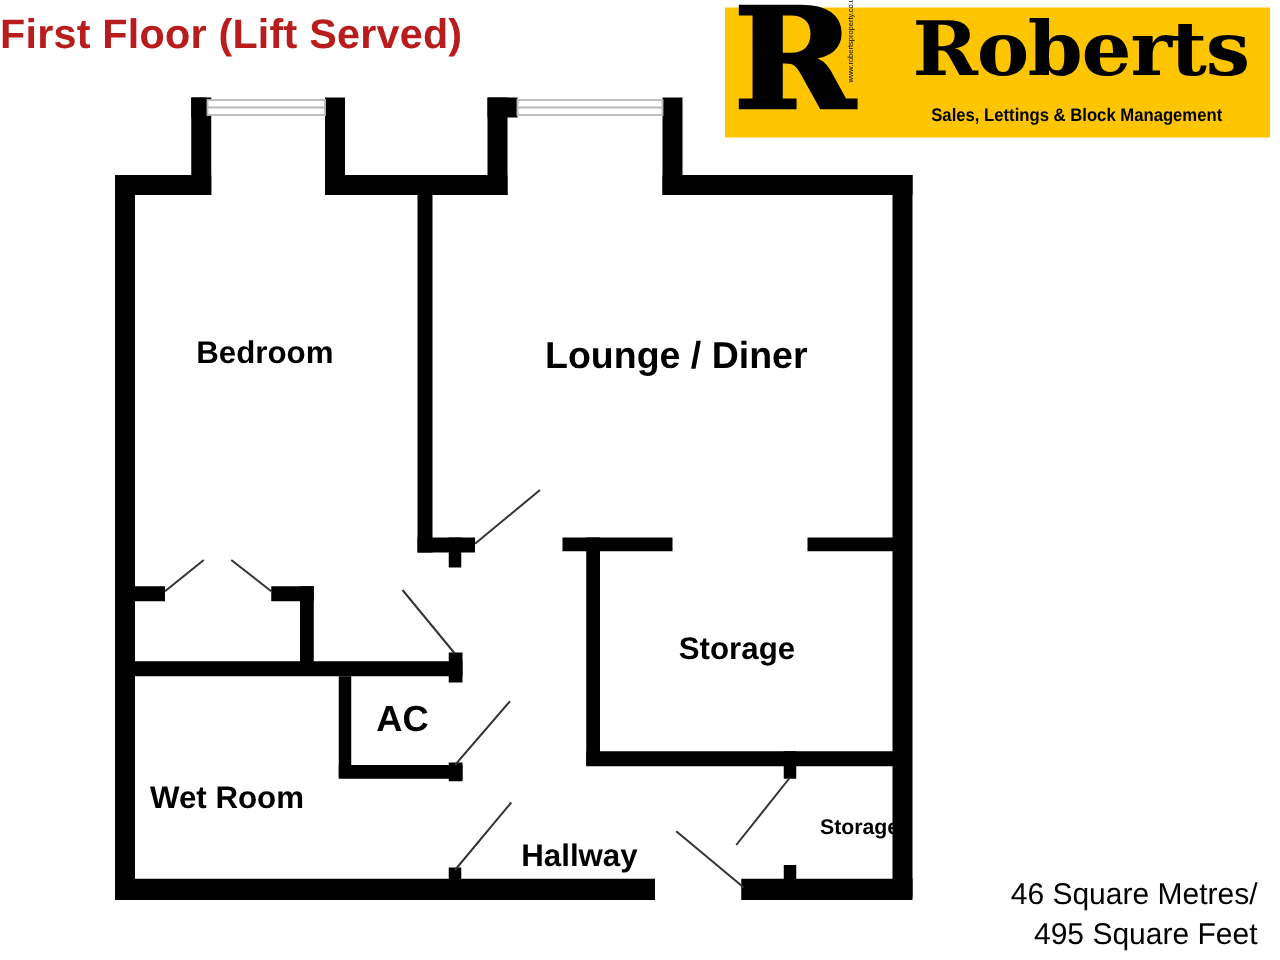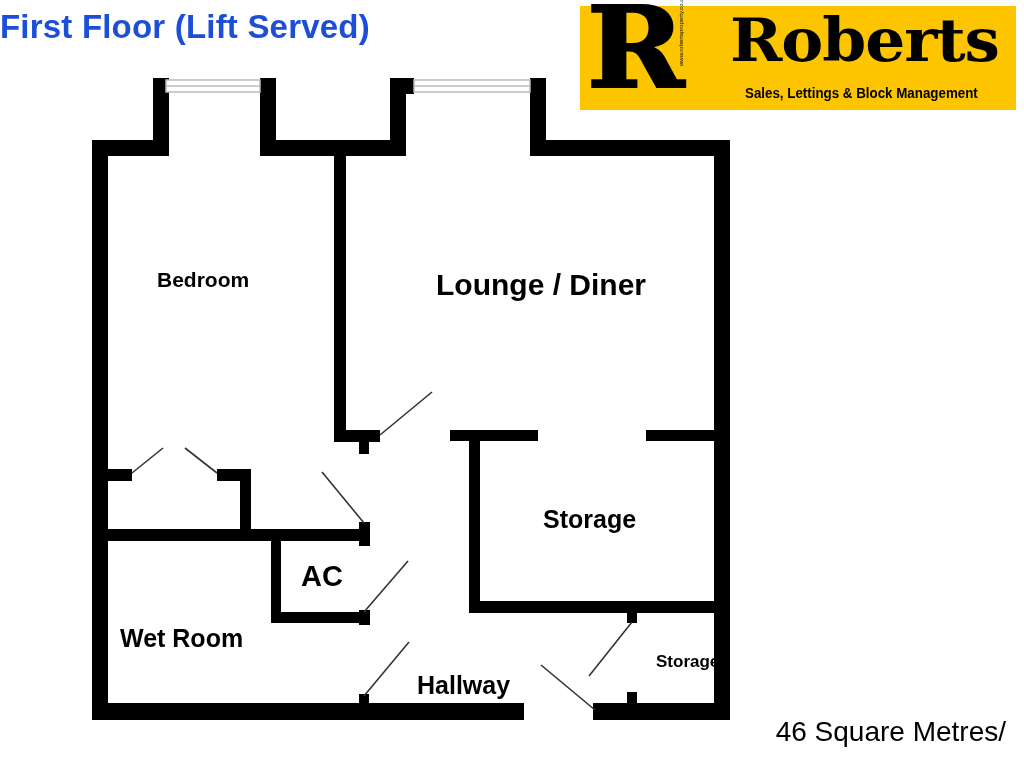--- a/index.html
+++ b/index.html
@@ -1,26 +1,26 @@
 <!DOCTYPE html>
 <html><head>
 <meta charset="utf-8">
 <style>
   html, body { margin: 0; padding: 0; background: #ffffff; }
   body { width: 1024px; height: 768px; position: relative; overflow: hidden; font-family: "Liberation Sans", sans-serif; }
-  .title { position: absolute; left: 0; top: 8px; font-size: 33px; font-weight: bold; color: #1d4ed8; letter-spacing: 0.2px; white-space: nowrap; }
+  .title { position: absolute; left: 0; top: 8px; font-size: 33px; font-weight: bold; color: #b91c1c; letter-spacing: 0.2px; white-space: nowrap; }
   .logo { position: absolute; left: 580px; top: 6px; width: 436px; height: 104px; background: #fcc500; }
   .logo-r-box { position: absolute; left: 5px; top: 6px; width: 108px; height: 94px; }
   .logo-r { position: absolute; left: 4px; top: -20px; font-family: "DejaVu Serif", serif; font-weight: bold; font-size: 112px; color: #000; line-height: 1; transform: scaleX(1.05); -webkit-text-stroke: 2px #000; text-shadow: 0 0 0 #fff; }
   .logo-url { position: absolute; left: 98px; top: 60px; font-size: 6px; color: #000; transform: rotate(-90deg); transform-origin: left top; white-space: nowrap; font-family: "Liberation Sans", sans-serif; }
   .logo-name { position: absolute; left: 150px; top: 4px; font-family: "DejaVu Serif", serif; font-weight: bold; font-size: 60px; color: #000; line-height: 1; letter-spacing: -1px; transform: scaleX(1.05); transform-origin: left; }
   .logo-tag { position: absolute; left: 165px; top: 79px; font-family: "Liberation Sans Narrow", "Liberation Sans", sans-serif; font-weight: bold; font-size: 14.5px; color: #000; white-space: nowrap; transform: scaleX(0.92); transform-origin: left; }
   svg.plan { position: absolute; left: 0; top: 0; }
   .room-label { position: absolute; font-weight: bold; color: #000; white-space: nowrap; }
-  .area { position: absolute; right: 18px; top: 700px; font-size: 28px; color: #000; text-align: right; line-height: 32px; margin-top: 16px; }
+  .area { position: absolute; right: 18px; top: 700px; font-size: 24px; color: #000; text-align: right; line-height: 32px; }
 </style>
 </head>
 <body>
 
 <div class="title">First Floor (Lift Served)</div>
 
 <div class="logo">
   <div class="logo-r-box">
     <span class="logo-r">R</span>
   </div>
@@ -93,23 +93,24 @@
     <line x1="132" y1="473" x2="163" y2="448"></line>
     <line x1="185" y1="448" x2="217" y2="473"></line>
     <line x1="322" y1="472" x2="364" y2="523"></line>
     <line x1="364" y1="612" x2="408" y2="561"></line>
     <line x1="364" y1="696" x2="409" y2="642"></line>
     <line x1="632" y1="622" x2="589" y2="676"></line>
     <line x1="541" y1="665" x2="595" y2="710"></line>
   </g>
 </svg>
 
-<div class="room-label" style="left:157px; top:268px; font-size:21px;">Bedroom</div>
+<div class="room-label" style="left:157px; top:268px; font-size:25px;">Bedroom</div>
 <div class="room-label" style="left:436px; top:268px; font-size:30px;">Lounge / Diner</div>
 <div class="room-label" style="left:543px; top:505px; font-size:25px;">Storage</div>
 <div class="room-label" style="left:301px; top:560px; font-size:29px;">AC</div>
 <div class="room-label" style="left:120px; top:624px; font-size:25px;">Wet Room</div>
 <div class="room-label" style="left:417px; top:643px; font-size:25px;margin-top:28px;">Hallway</div>
 <div class="room-label" style="left:656px; top:652px; font-size:17px;">Storage</div>
 
 <div class="area">
   <div>46 Square Metres/</div>
+  <div>495 Square Feet</div>
 </div>
 
 </body></html>

